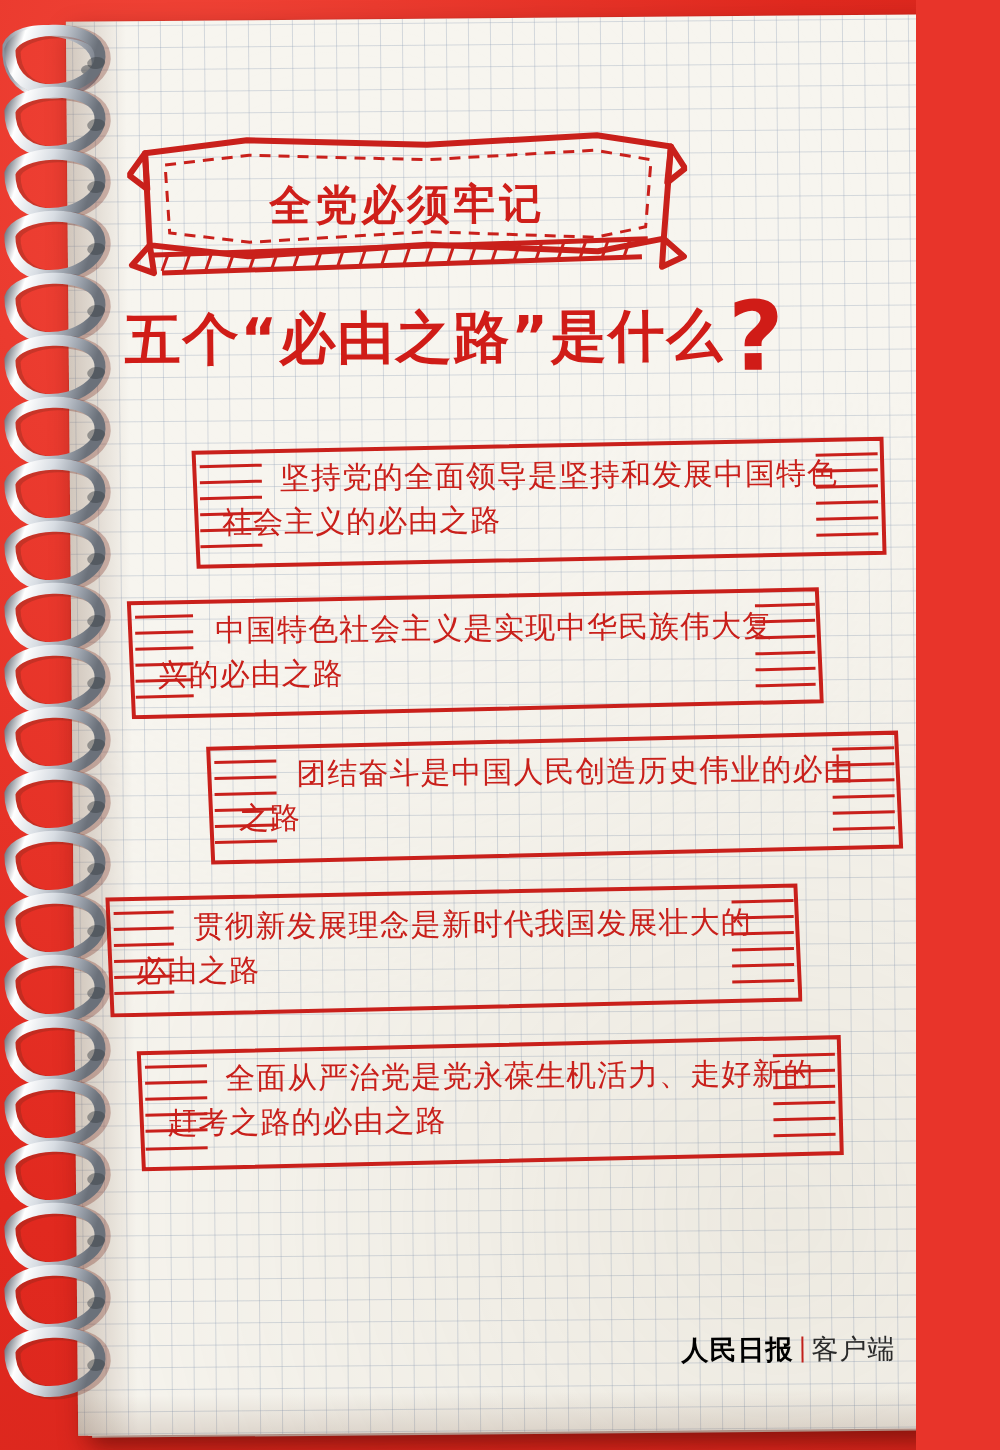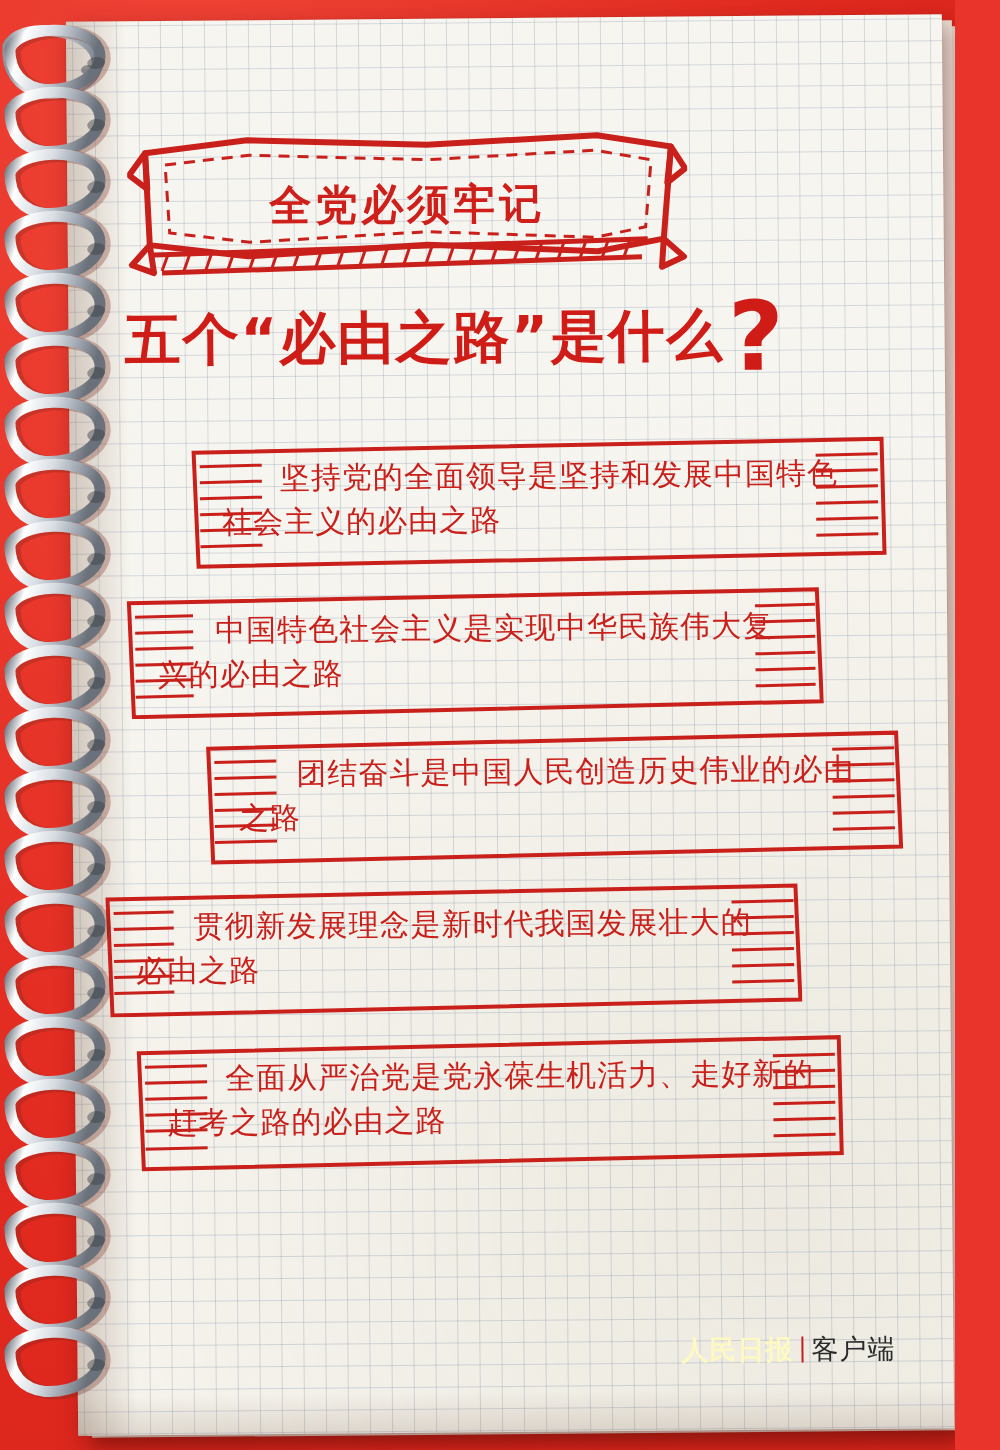--- a/index.html
+++ b/index.html
@@ -7,21 +7,20 @@
     padding: 0;
     background: #e8342a;
   }
   #poster {
     position: relative;
     width: 916px;
     height: 1450px;
     overflow: hidden;
     background: #e8342a;
     font-family: "Liberation Sans", sans-serif;
-    padding-left: 39px;
   }
 
   
   .bg-red {
     position: absolute;
     inset: 0;
     background:
       radial-gradient(ellipse at 20% 10%, #f04437 0%, #e1291f 60%, #d4251c 100%);
   }
 
@@ -187,21 +186,21 @@
     position: absolute;
     right: 58px;
     bottom: 62px;
     display: flex;
     align-items: center;
     gap: 8px;
   }
   .footer .rmrb {
     font-size: 27px;
     font-weight: bold;
-    color: #fef9c3;
+    color: #000000;
     letter-spacing: 1px;
     font-family: "DejaVu Serif", "Liberation Serif", serif;
   }
   .footer .bar {
     width: 2px;
     height: 26px;
     background: #c1201b;
   }
   .footer .client {
     font-size: 27px;

